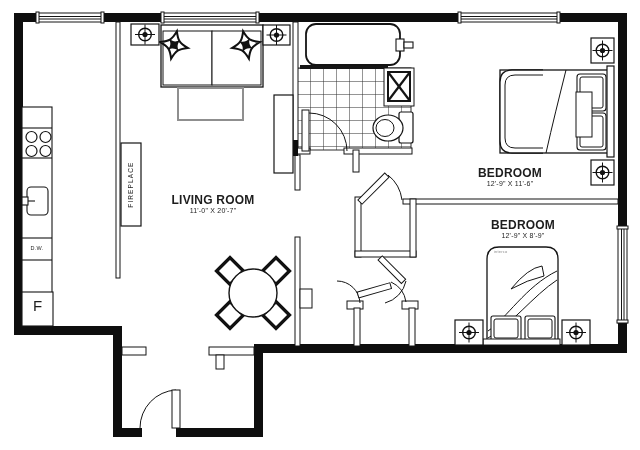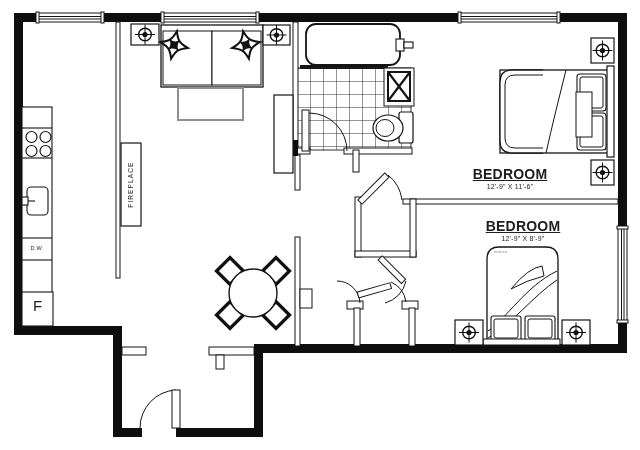--- a/index.html
+++ b/index.html
@@ -2,21 +2,21 @@
 <html><head>
 <meta charset="utf-8">
 <style>
   html,body{margin:0;padding:0;background:#fff;}
   .canvas{
     position:relative;width:640px;height:450px;background:#fff;overflow:hidden;
     font-family:"Liberation Sans",sans-serif;color:#1d1d1d;
   }
   .canvas svg{position:absolute;left:0;top:0;}
   .lbl{position:absolute;text-align:center;line-height:1.12;color:#1d1d1d;white-space:nowrap;}
-  .room-name{font-size:14px;font-weight:600;letter-spacing:.2px;text-decoration:underline;}
+  .room-name{font-size:12px;font-weight:600;letter-spacing:.2px;}
   .room-dims{font-size:7px;font-weight:400;letter-spacing:.2px;}
   .fireplace-lbl{font-size:6.5px;letter-spacing:1.1px;font-weight:500;
     transform:rotate(-90deg);transform-origin:center;}
   .dw-lbl{font-size:5.5px;letter-spacing:.3px;}
   .f-lbl{font-size:15px;font-weight:400;}
   .watermark{font-size:4px;color:#8a8a8a;letter-spacing:.2px;}
 </style>
 </head>
 <body>
 
@@ -231,20 +231,24 @@
   <g>
     <use href="#lightsym" transform="translate(145,34.5)"></use>
     <use href="#lightsym" transform="translate(276.5,35)"></use>
     <use href="#lightsym" transform="translate(602.5,50.5)"></use>
     <use href="#lightsym" transform="translate(602.5,172.5)"></use>
     <use href="#lightsym" transform="translate(469,332.5)"></use>
     <use href="#lightsym" transform="translate(576,332.5)"></use>
   </g>
 </svg>
 
+  <div class="lbl" style="left:148px;top:194px;width:130px;">
+    <div class="room-name">LIVING ROOM</div>
+    <div class="room-dims">11'-0" X 20'-7"</div>
+  </div>
 
   <div class="lbl" style="left:462px;top:167px;width:96px;">
     <div class="room-name">BEDROOM</div>
     <div class="room-dims">12'-9" X 11'-6"</div>
   </div>
 
   <div class="lbl" style="left:475px;top:219px;width:96px;">
     <div class="room-name">BEDROOM</div>
     <div class="room-dims">12'-9" X 8'-9"</div>
   </div>

